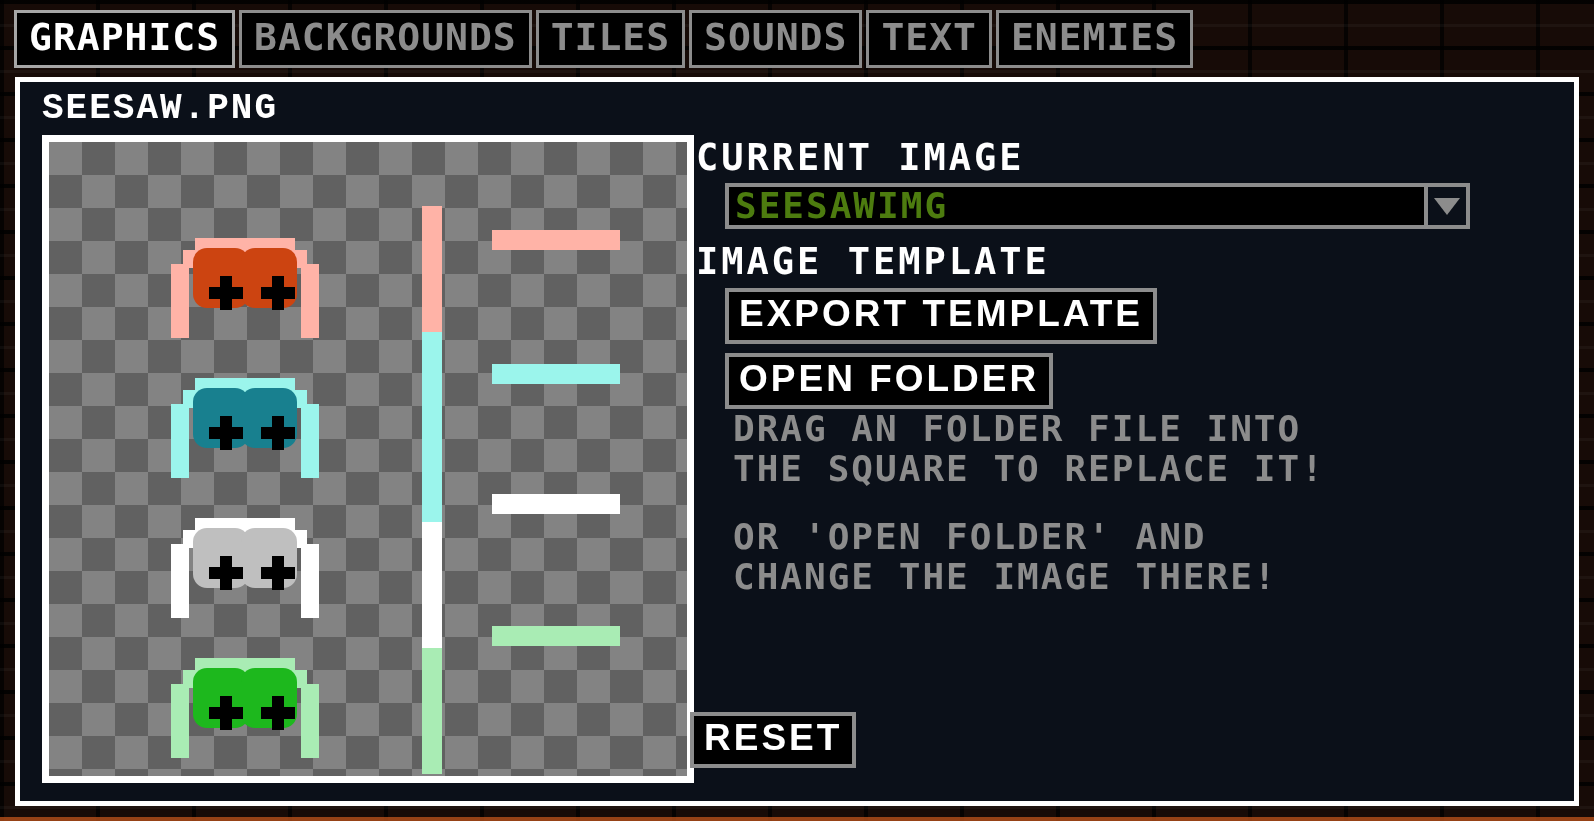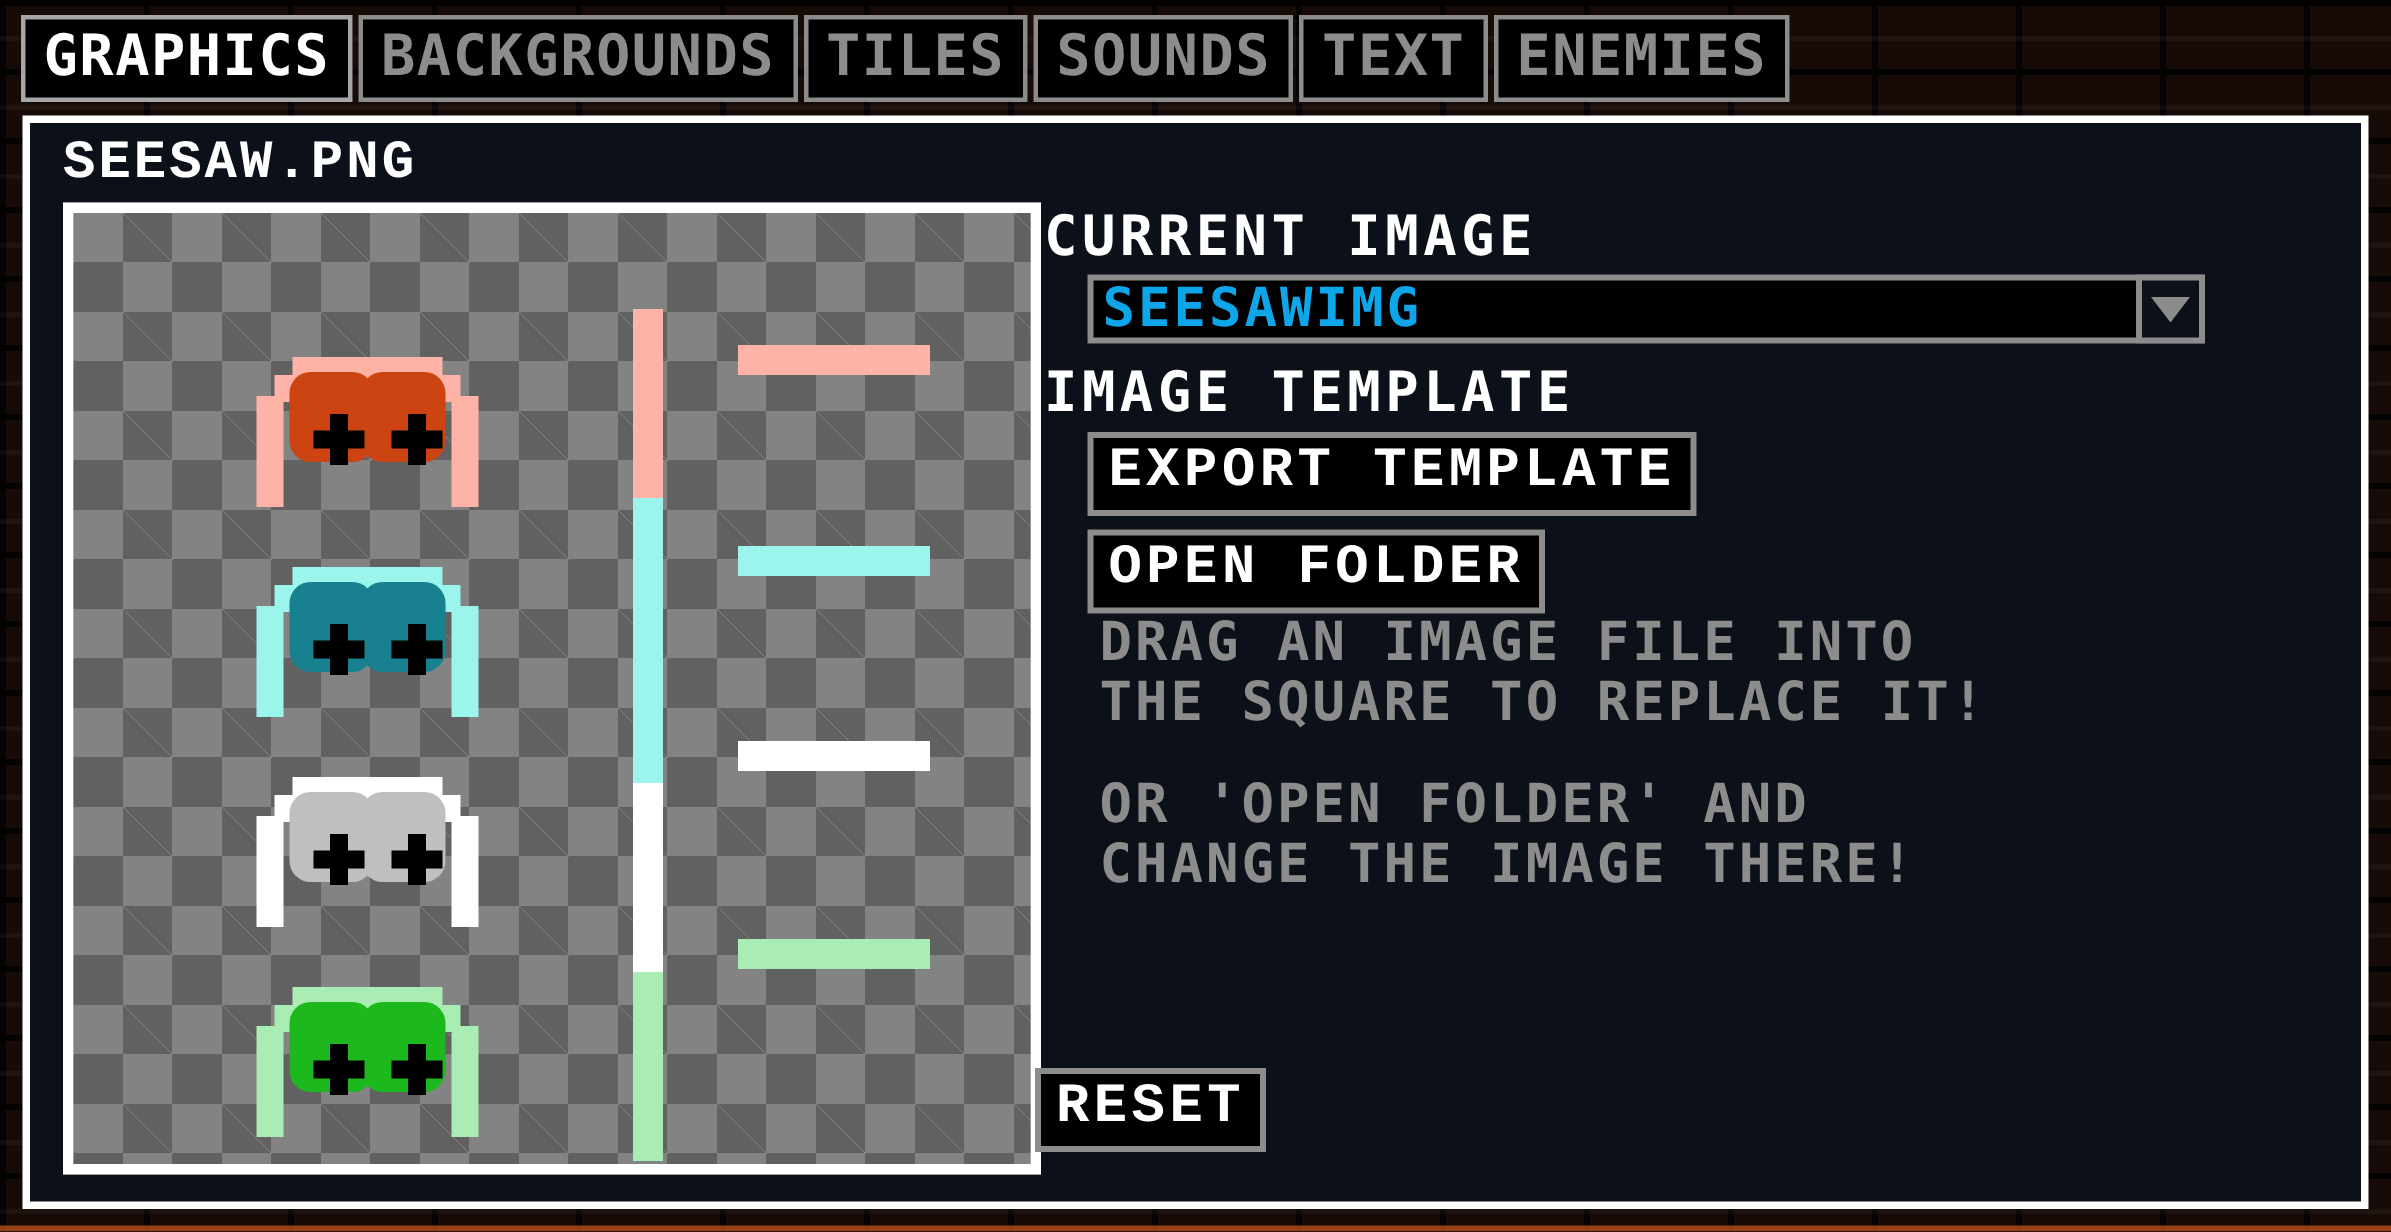--- a/index.html
+++ b/index.html
@@ -131,40 +131,40 @@
   }
 
   .combo{
     position:relative; margin:2px 0 0 29px;
     width:745px; height:46px;
     background:#000; border:4px solid #8c8c8c;
     display:flex; align-items:center;
     cursor:pointer;
   }
   .combo .val{
-    color:#0ea5e9; font-size:36px; line-height:40px; font-weight:bold;
+    color:#4d7c0f; font-size:36px; line-height:40px; font-weight:bold;
     letter-spacing:2px; padding-left:6px;
     font-family:"DejaVu Sans Mono", monospace;
   }
   .combo .arrowbox{
     position:absolute; right:-4px; top:-4px; bottom:-4px; width:46px;
     border:4px solid #8c8c8c; background:#0b1019;
     display:flex; align-items:center; justify-content:center;
   }
   .caret{
     width:0;height:0;border-left:13px solid transparent;
     border-right:13px solid transparent;border-top:17px solid #8c8c8c;
   }
 
   .btn{
     display:inline-block; background:#000;
     border:4px solid #8c8c8c; color:#fff;
     font-size:37px; line-height:44px; font-weight:bold; letter-spacing:3px;
     padding:0 10px 4px 10px;
-    font-family:Liberation Mono, monospace;
+    font-family:Liberation Sans, sans-serif;
     cursor:pointer; white-space:nowrap;
   }
   .btn.sel{ border-color:#ff0000; }
 
   .row-actions{
     position:absolute; left:690px; top:712px;
     display:flex; align-items:flex-start; gap:8px;
   }
 </style>
 </head>
@@ -305,21 +305,21 @@
 
       <div style="margin-left:29px;margin-top:3px">
         <div class="btn">EXPORT TEMPLATE</div>
       </div>
       <div style="margin-left:29px;margin-top:9px">
         <div class="btn">OPEN FOLDER</div>
       </div>
 
 
       <div style="margin-left:37px">
-        <div class="sublbl">DRAG AN IMAGE FILE INTO</div>
+        <div class="sublbl">DRAG AN FOLDER FILE INTO</div>
         <div class="sublbl">THE SQUARE TO REPLACE IT!</div>
         <div class="sublbl" style="margin-top:28px">OR 'OPEN FOLDER' AND</div>
         <div class="sublbl">CHANGE THE IMAGE THERE!</div>
       </div>
     </div>
 
   </div>
 
   <div class="row-actions">
     <div class="btn">RESET</div>

